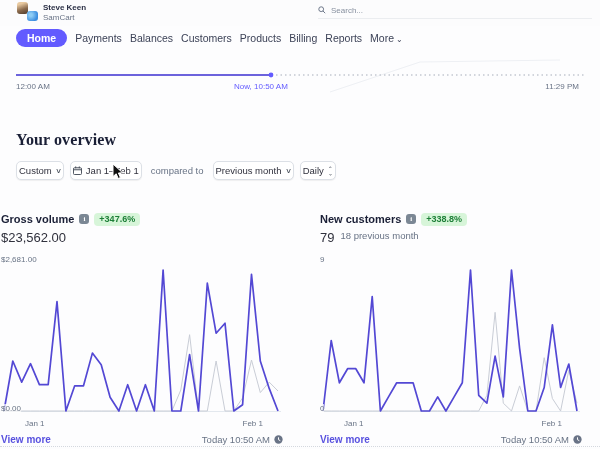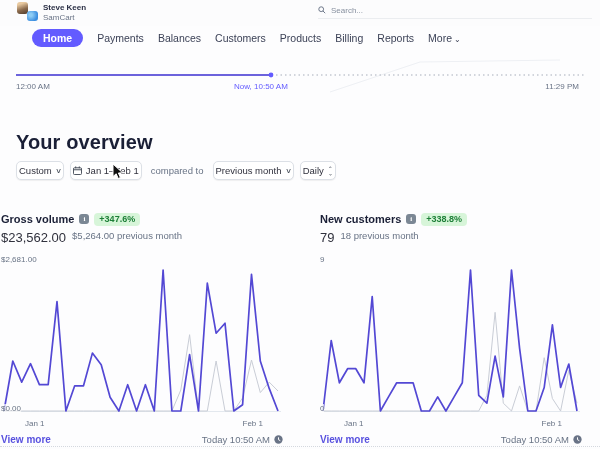--- a/index.html
+++ b/index.html
@@ -16,33 +16,33 @@
     background:linear-gradient(160deg,#e8c9a0 20%,#8a6a4d 60%,#4c3a2a); }
   .org-badge { position:absolute; left:27px; top:11px; width:11px; height:10px; border-radius:3px;
     background:radial-gradient(circle at 35% 40%, #8ecdf5 15%, #3d8fe0 70%); }
   .account-name { position:absolute; left:43px; top:3px; font-size:8px; font-weight:700; color:#2a2f45; }
   .account-org  { position:absolute; left:43px; top:13px; font-size:8px; color:#697386; }
   .search { position:absolute; left:318px; top:2px; width:274px; height:17px;
     border-bottom:1px solid #ebedf0; display:flex; align-items:center; gap:5px; }
   .search svg { width:8px; height:8px; }
   .search-text { font-size:8px; color:#87909f; }
   
-  .nav { position:absolute; top:29px; left:32px; display:flex; align-items:center; gap:14px; }
+  .nav { position:absolute; top:29px; left:16px; display:flex; align-items:center; gap:8px; }
   .nav-item { font-size:10.5px; font-weight:500; color:#3c4257; cursor:pointer; white-space:nowrap; }
   .nav-item.active { background:#635bff; color:#ffffff; border-radius:10px; padding:3px 11px; font-weight:600; }
   .nav-caret { font-size:8px; color:#3c4257; margin-left:2px; }
   
   .timeline { position:absolute; top:52px; left:0; width:595px; height:48px; }
   .timeline svg { position:absolute; top:0; left:0; }
   .tl-label { position:absolute; top:30px; font-size:8px; color:#697386; }
   .tl-start { left:16px; }
   .tl-now { left:234px; color:#635bff; }
   .tl-end { right:16px; }
   
-  .page-title { position:absolute; left:16px; top:131px; font-size:20px; font-weight:800; color:#1a1f36; letter-spacing:.1px; }
+  .page-title { position:absolute; left:16px; top:131px; font-size:16px; font-weight:800; color:#1a1f36; letter-spacing:.1px;font-family:Liberation Serif, serif; }
   
   .filters { position:absolute; left:16px; top:161px; display:flex; align-items:center; gap:6px; }
   .fbtn { display:flex; align-items:center; gap:4px; background:#fff; border:1px solid #dce0e6;
     border-radius:5px; padding:3px 2px; font-size:9.5px; font-weight:500; color:#30313d;
     box-shadow:0 1px 1px rgba(0,0,0,.06); cursor:pointer; white-space:nowrap; }
   .fbtn .chev { font-size:7px; color:#474e5a; transform:scaleX(1.3); }
   .compare-text { font-size:9.5px; color:#687385; margin:0 3px; }
   .updown { display:flex; flex-direction:column; line-height:4px; font-size:6px; color:#474e5a; }
   
   .card { position:absolute; top:212px; height:236px; }
@@ -142,21 +142,20 @@
 </div>
 
 <div class="card card-left">
   <div class="card-title-row">
     <span class="card-title">Gross volume</span>
     <span class="info-icon">i</span>
     <span class="change-badge badge" style="background: rgb(215, 245, 217); color: rgb(29, 127, 55);">+347.6%</span>
   </div>
   <div class="value-row">
     <span class="current-total">$23,562.00</span>
-    <span class="previous-total">$5,264.00 previous month</span>
   </div>
   <div class="ymax-label">$2,681.00</div>
   <div class="chart-wrap">
     <svg width="282" height="146">
       <line x1="2" y1="144.5" x2="280" y2="144.5" stroke="#e3e8ee" stroke-width="1"></line>
       <polyline fill="none" stroke="#c9cdd6" stroke-width="1" points="3.0,144.0 11.8,144.0 20.7,144.0 29.5,144.0 38.4,144.0 47.2,144.0 56.0,144.0 64.9,144.0 73.7,144.0 82.5,144.0 91.4,144.0 100.2,144.0 109.1,144.0 117.9,144.0 126.7,144.0 135.6,144.0 144.4,144.0 153.3,144.0 162.1,144.0 170.9,144.0 179.8,123.0 188.6,67.7 197.5,144.0 206.3,144.0 215.1,94.0 224.0,144.0 232.8,144.0 241.6,130.9 250.5,93.0 259.3,125.6 268.2,115.1 277.0,124.0"></polyline>
       <polyline fill="none" stroke="#5348d4" stroke-width="1.7" stroke-linejoin="round" points="3.0,144.0 11.8,94.0 20.7,115.1 29.5,96.7 38.4,117.7 47.2,117.7 56.0,34.6 64.9,144.0 73.7,118.8 82.5,118.8 91.4,86.1 100.2,97.7 109.1,130.3 117.9,144.0 126.7,117.7 135.6,144.0 144.4,117.7 153.3,144.0 162.1,3.0 170.9,144.0 179.8,144.0 188.6,87.7 197.5,144.0 206.3,16.2 215.1,66.2 224.0,56.2 232.8,144.0 241.6,137.7 250.5,7.3 259.3,94.0 268.2,121.4 277.0,144.0"></polyline>
     </svg>
     <span class="ymin-label">$0.00</span>
   </div>

